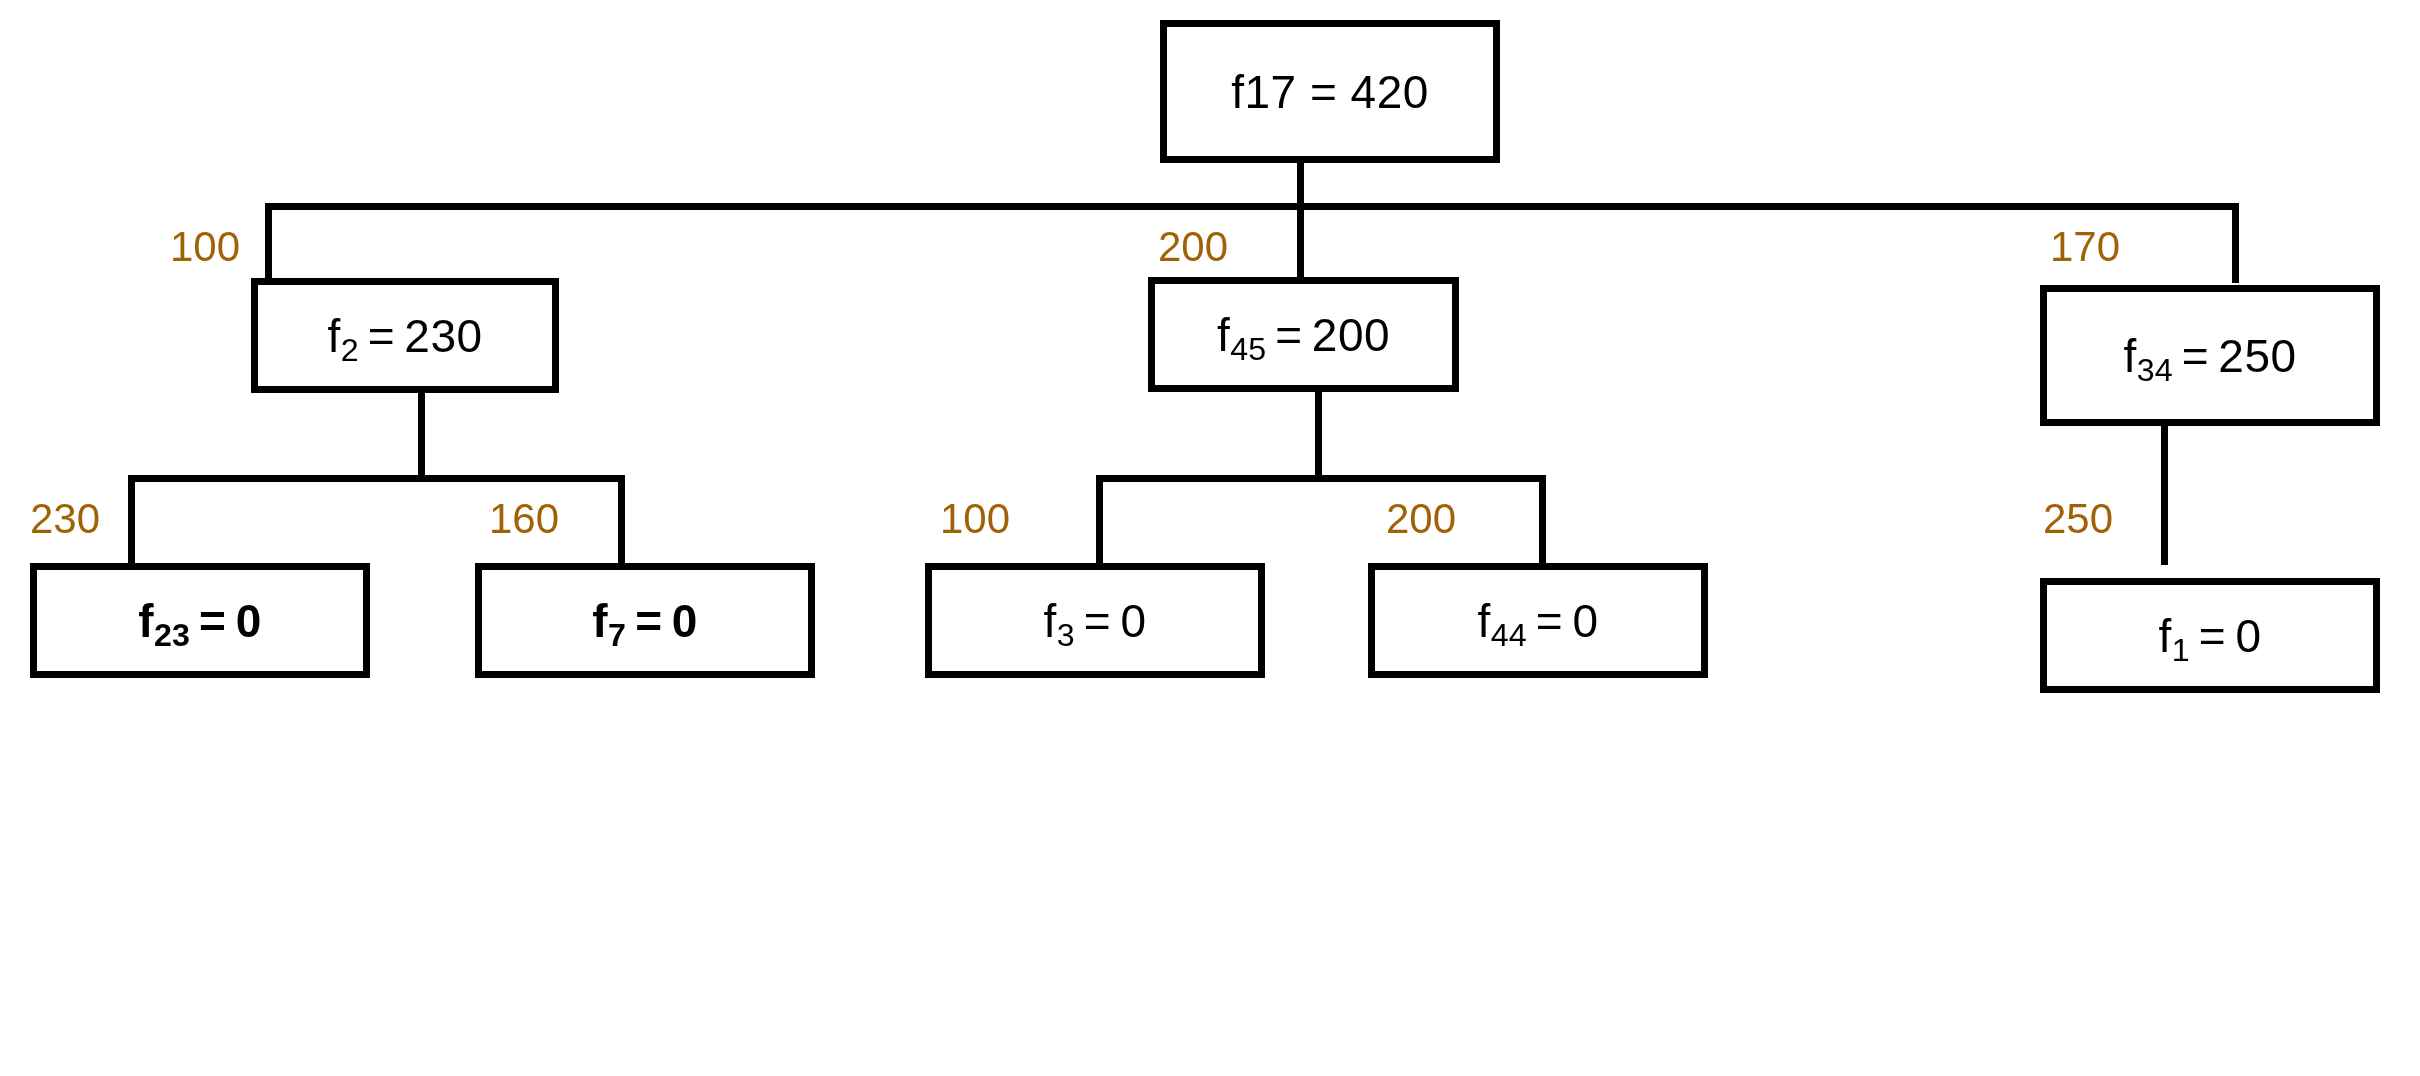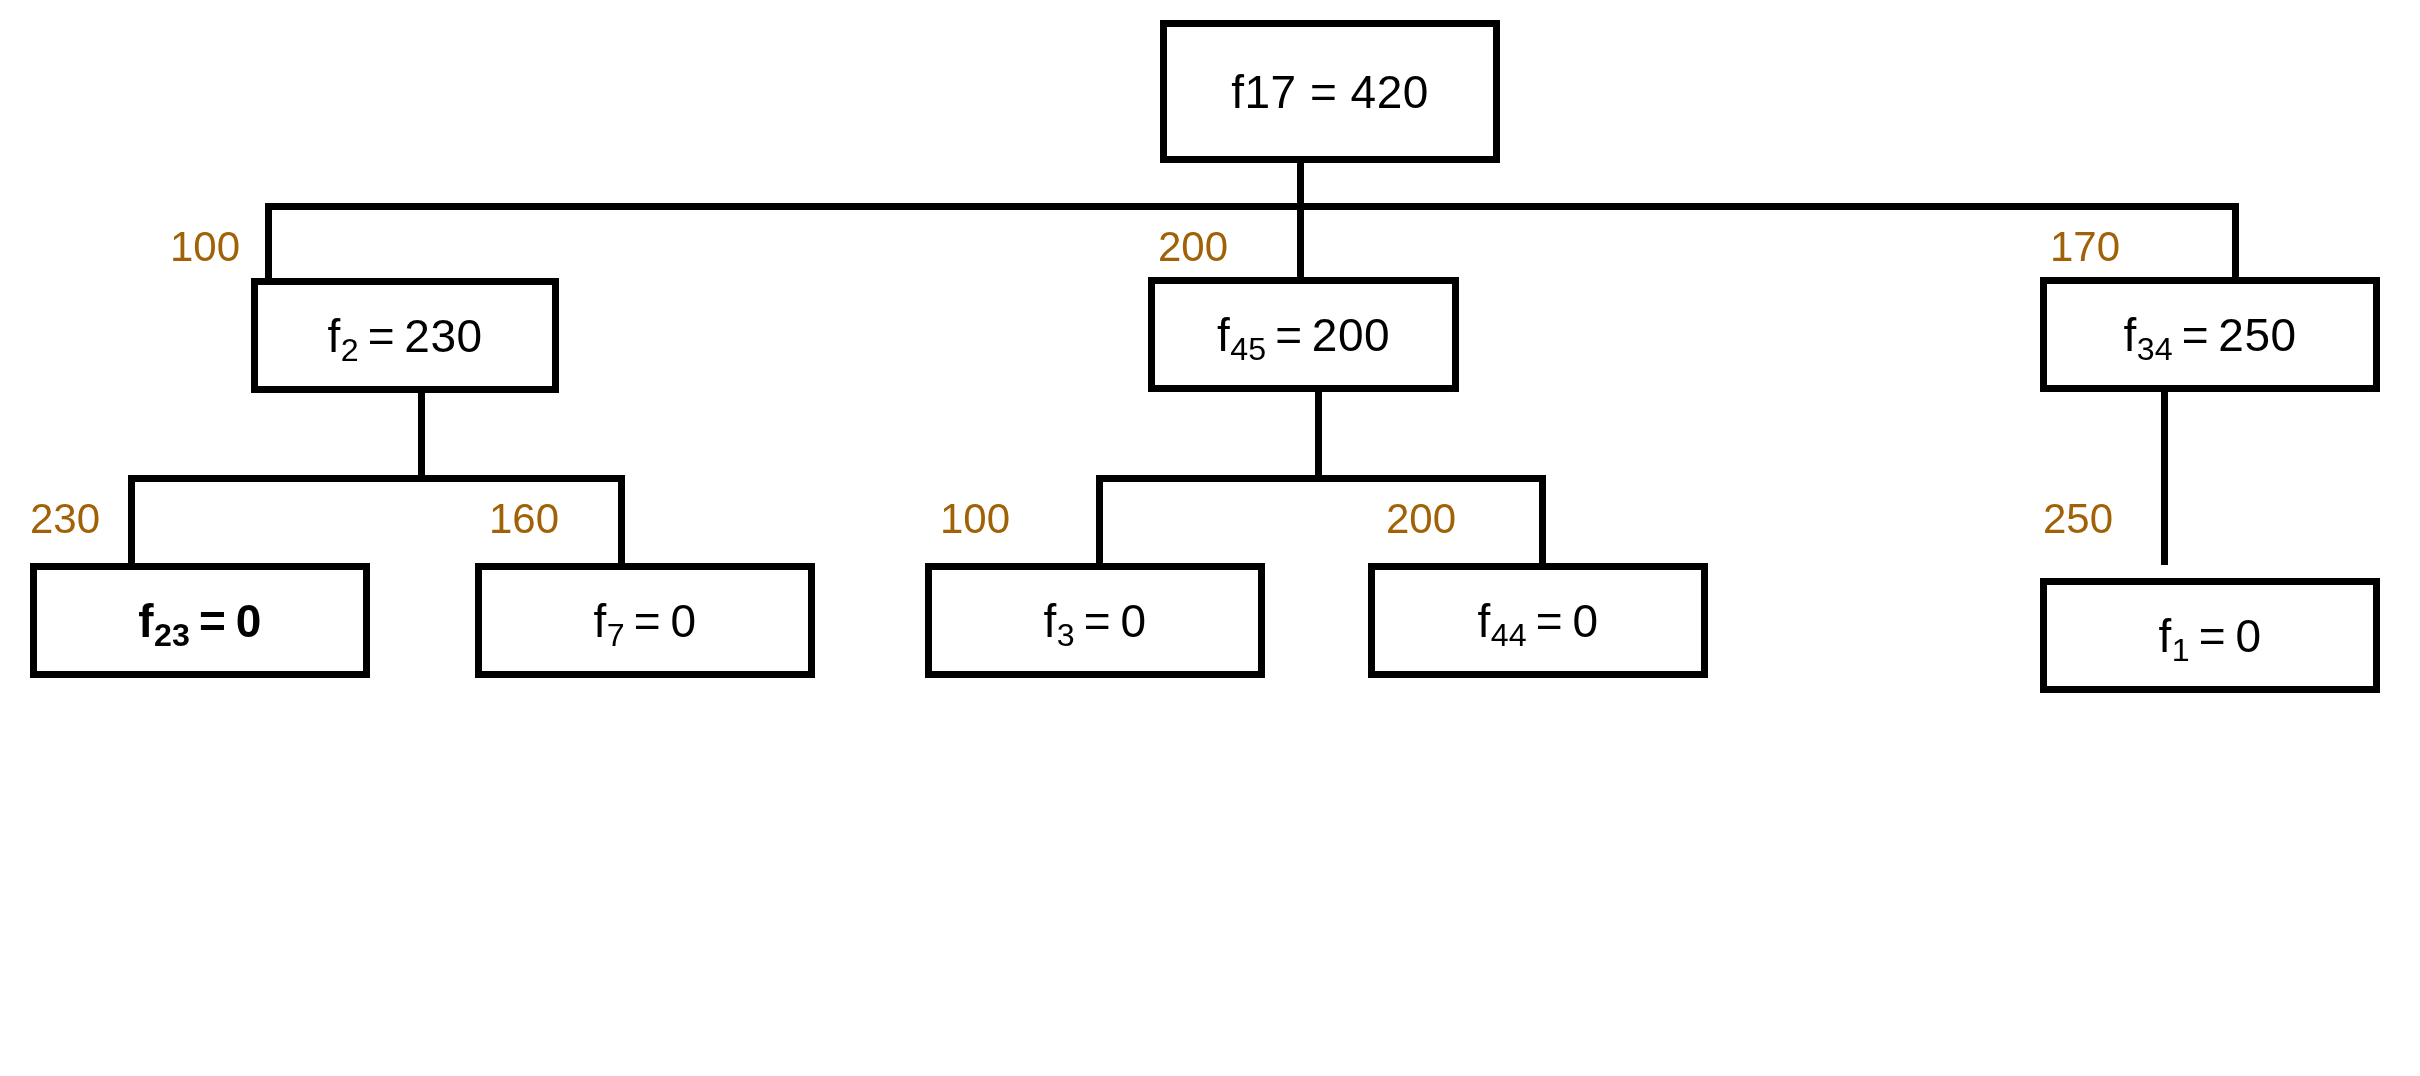--- a/index.html
+++ b/index.html
@@ -86,21 +86,21 @@
       <span>f</span><sub>2</sub><span class="eq">=</span><span>230</span>
     </span>
   </div>
 
   <div class="node" style="left:1148px; top:277px; width:311px; height:115px;">
     <span class="node-label">
       <span>f</span><sub>45</sub><span class="eq">=</span><span>200</span>
     </span>
   </div>
 
-  <div class="node" style="left:2040px; top:277px; width:340px; height:115px;">
+  <div class="node" style="left:2040px; top:285px; width:340px; height:141px;">
     <span class="node-label">
       <span>f</span><sub>34</sub><span class="eq">=</span><span>250</span>
     </span>
   </div>
 
   <div class="node" style="left:1148px; top:20px; width:340px; height:143px;margin-left:12px;">
     <span class="node-label">f17 = 420</span>
   </div>
 
   <div class="edge-label" style="left:170px; top:226px;">100</div>
@@ -124,21 +124,21 @@
   <div class="edge-label" style="left:940px; top:498px;">100</div>
   <div class="edge-label" style="left:1386px; top:498px;">200</div>
   <div class="edge-label" style="left:2043px; top:498px;">250</div>
 
   <div class="node" style="left:30px; top:563px; width:340px; height:115px;font-weight:bold;">
     <span class="node-label">
       <span>f</span><sub>23</sub><span class="eq">=</span><span>0</span>
     </span>
   </div>
 
-  <div class="node" style="left:475px; top:563px; width:340px; height:115px;">
+  <div class="node" style="left:475px; top:563px; width:340px; height:115px;font-weight:bold;">
     <span class="node-label">
       <span>f</span><sub>7</sub><span class="eq">=</span><span>0</span>
     </span>
   </div>
 
   <div class="node" style="left:925px; top:563px; width:340px; height:115px;">
     <span class="node-label">
       <span>f</span><sub>3</sub><span class="eq">=</span><span>0</span>
     </span>
   </div>

